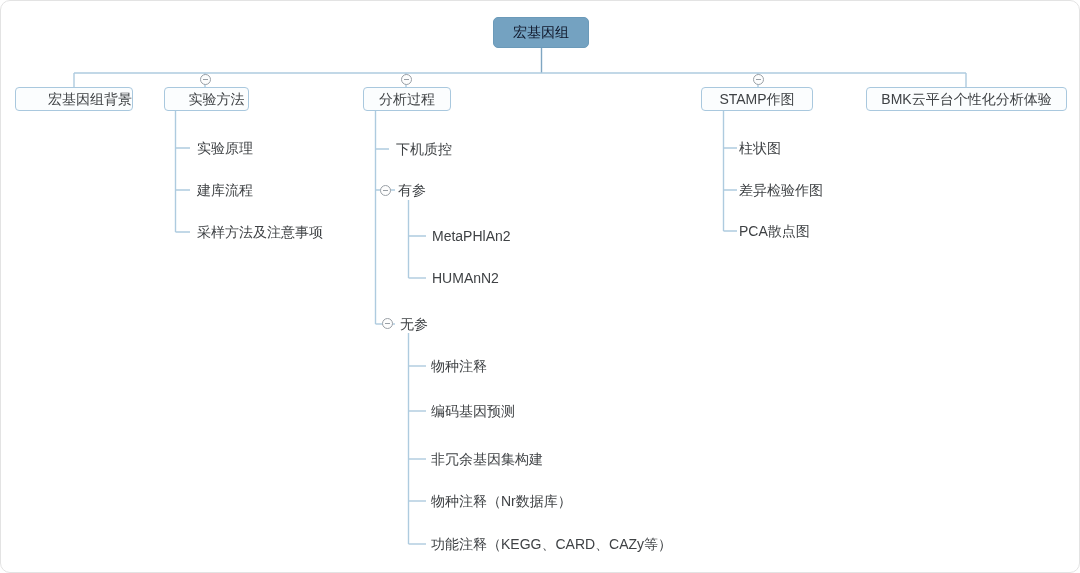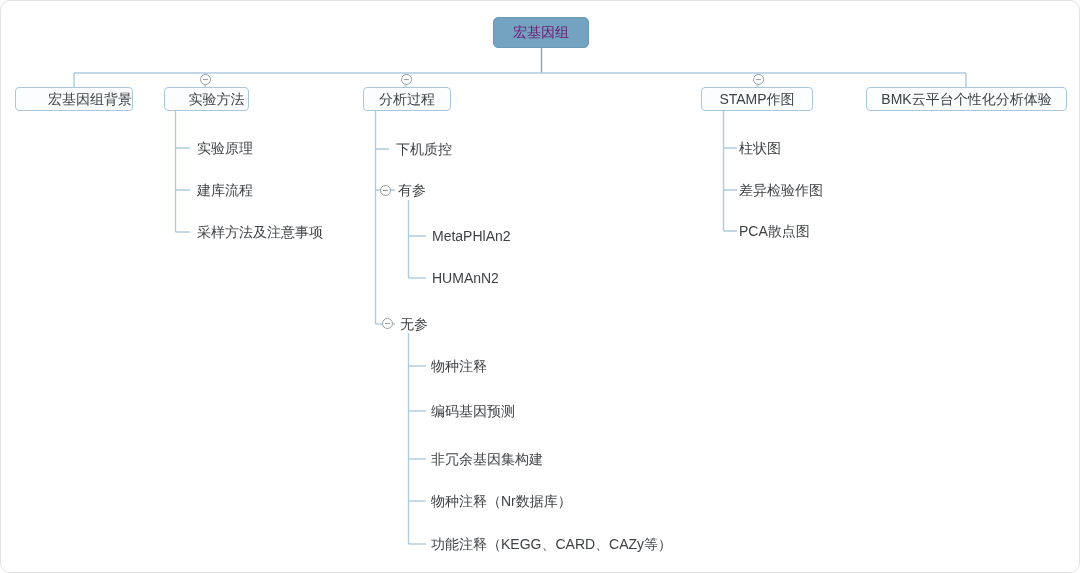--- a/index.html
+++ b/index.html
@@ -15,21 +15,21 @@
     overflow: hidden;
   }
   .lines-svg { position: absolute; left: 0; top: 0; }
   .root-node {
     position: absolute;
     left: 492px; top: 16px; width: 96px; height: 31px;
     background: #74a2c1;
     border: 1px solid #6b9ab9;
     border-radius: 5px;
     box-sizing: border-box;
-    color: #701a75;
+    color: #0f172a;
     font-size: 14px;
     line-height: 29px;
     text-align: center;
     cursor: default;
   }
   .topic-box {
     position: absolute;
     top: 86px; height: 24px;
     background: #fbfdfe;
     border: 1px solid #a9c8de;

